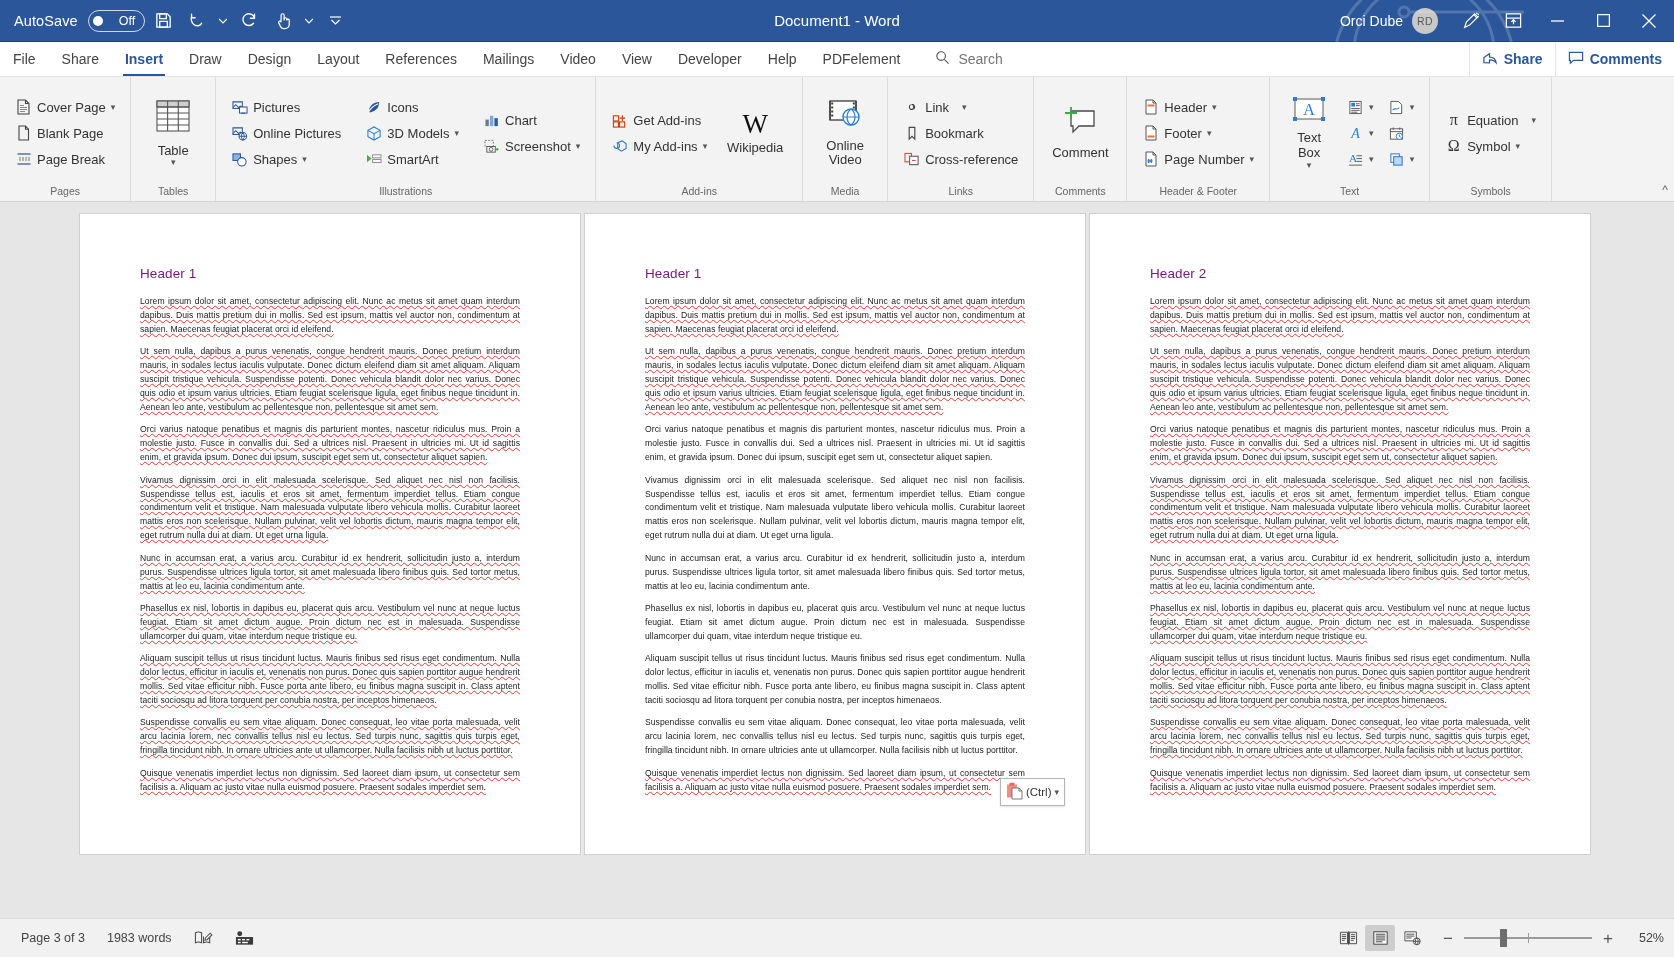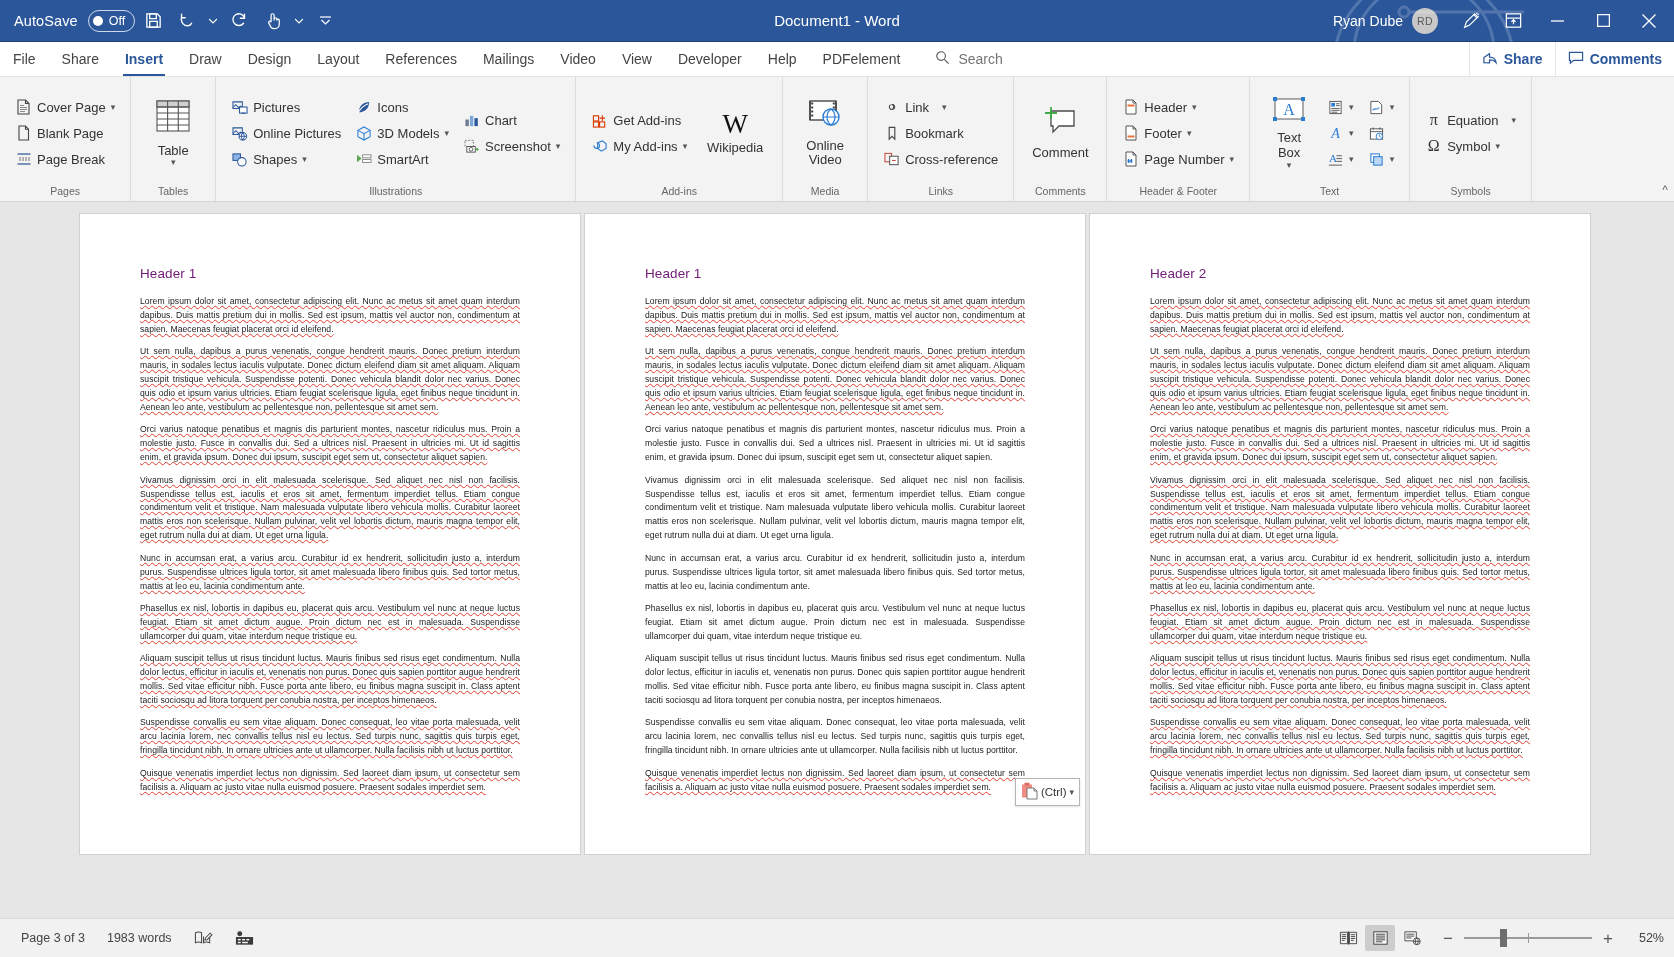--- a/index.html
+++ b/index.html
@@ -12,21 +12,21 @@
 
   
   .titlebar {
     height: 42px; background: #2b579a; color: #fff;
     display: flex; align-items: center; position: relative;
     border-bottom: 1px solid #1f4278;
   }
   .tb-left { display: flex; align-items: center; gap: 2px; padding-left: 14px; }
   .autosave-label { font-size: 14.5px; margin-right: 8px; letter-spacing:.1px;}
   .autosave-toggle {
-    display: flex; align-items: center; gap: 6px;
+    display: flex; align-items: center; gap: 16px;
     border: 1.4px solid #cdd9ea; border-radius: 12px;
     padding: 2px 9px 2px 4px; height: 22px;
   }
   .autosave-knob { width: 10px; height: 10px; border-radius: 50%; background: #fff; }
   .autosave-state { font-size: 12.5px; }
   .qat-btn {
     width: 32px; height: 30px; display: flex; align-items: center; justify-content: center;
     cursor: default; position: relative;
   }
   .qat-btn svg { display:block; }
@@ -208,21 +208,21 @@
       <svg width="13" height="11" viewBox="0 0 13 11" fill="none" stroke="#fff" stroke-width="1.2">
         <path d="M1 2 H12"></path>
           <path d="M2.5 5 L6.5 9 L10.5 5"></path>
       </svg>
     </div>
   </div>
 
   <div class="tb-title">Document1  -  Word</div>
 
   <div class="tb-right">
-    <span class="user-name">Ryan Dube</span>
+    <span class="user-name">Orci Dube</span>
     <span class="avatar">RD</span>
     <div class="tb-icon">
       <svg width="20" height="20" viewBox="0 0 22 22" fill="none" stroke="#fff" stroke-width="1.3">
         <path d="M4 18 L6 12 L15 3 L18.5 6.5 L9.5 15.5 Z"></path>
           <path d="M14 4 L17.5 7.5"></path>
         <path d="M17 2 L18 3.5 M19.5 3 L18.5 4.5 M19.5 6 L18 6.5"></path>
       </svg>
     </div>
     <div class="tb-icon">
       <svg width="19" height="19" viewBox="0 0 20 20" fill="none" stroke="#fff" stroke-width="1.3">
@@ -346,21 +346,21 @@
           </svg>
         </span>
         <span>Table</span>
         <span class="caret">▾</span>
       </div>
     </div>
     <div class="rgroup-label">Tables</div>
   </div>
 
   <div class="rgroup">
-    <div class="rgroup-body" style="gap:4px;">
+    <div class="rgroup-body" style="gap:14px;">
       <div class="col">
         <div class="ritem">
           <span class="glyph">
             <svg width="16" height="15" viewBox="0 0 17 16" fill="none" stroke="#2b579a" stroke-width="1.1">
               <path d="M1 2 H11 V9 H1 Z"></path>
                 <path d="M1 8 L4 5 L7 8 L9 6.5 L11 8.5"></path>
               <rect x="8" y="7.5" width="8" height="6.5" fill="#fff"></rect>
                 <path d="M10 14 H14"></path>
             </svg>
           </span>
@@ -730,21 +730,21 @@
     <div class="doc-p sq">Lorem ipsum dolor sit amet, consectetur adipiscing elit. Nunc ac metus sit amet quam interdum dapibus. Duis mattis pretium dui in mollis. Sed est ipsum, mattis vel auctor non, condimentum at sapien. Maecenas feugiat placerat orci id eleifend.</div>
     <div class="doc-p sq">Ut sem nulla, dapibus a purus venenatis, congue hendrerit mauris. Donec pretium interdum mauris, in sodales lectus iaculis vulputate. Donec dictum eleifend diam sit amet aliquam. Aliquam suscipit tristique vehicula. Suspendisse potenti. Donec vehicula blandit dolor nec varius. Donec quis odio et ipsum varius ultricies. Etiam feugiat scelerisque ligula, eget finibus neque tincidunt in. Aenean leo ante, vestibulum ac pellentesque non, pellentesque sit amet sem.</div>
     <div class="doc-p">Orci varius natoque penatibus et magnis dis parturient montes, nascetur ridiculus mus. Proin a molestie justo. Fusce in convallis dui. Sed a ultrices nisl. Praesent in ultricies mi. Ut id sagittis enim, et gravida ipsum. Donec dui ipsum, suscipit eget sem ut, consectetur aliquet sapien.</div>
     <div class="doc-p">Vivamus dignissim orci in elit malesuada scelerisque. Sed aliquet nec nisl non facilisis. Suspendisse tellus est, iaculis et eros sit amet, fermentum imperdiet tellus. Etiam congue condimentum velit et tristique. Nam malesuada vulputate libero vehicula mollis. Curabitur laoreet mattis eros non scelerisque. Nullam pulvinar, velit vel lobortis dictum, mauris magna tempor elit, eget rutrum nulla dui at diam. Ut eget urna ligula.</div>
     <div class="doc-p">Nunc in accumsan erat, a varius arcu. Curabitur id ex hendrerit, sollicitudin justo a, interdum purus. Suspendisse ultrices ligula tortor, sit amet malesuada libero finibus quis. Sed tortor metus, mattis at leo eu, lacinia condimentum ante.</div>
     <div class="doc-p">Phasellus ex nisl, lobortis in dapibus eu, placerat quis arcu. Vestibulum vel nunc at neque luctus feugiat. Etiam sit amet dictum augue. Proin dictum nec est in malesuada. Suspendisse ullamcorper dui quam, vitae interdum neque tristique eu.</div>
     <div class="doc-p">Aliquam suscipit tellus ut risus tincidunt luctus. Mauris finibus sed risus eget condimentum. Nulla dolor lectus, efficitur in iaculis et, venenatis non purus. Donec quis sapien porttitor augue hendrerit mollis. Sed vitae efficitur nibh. Fusce porta ante libero, eu finibus magna suscipit in. Class aptent taciti sociosqu ad litora torquent per conubia nostra, per inceptos himenaeos.</div>
     <div class="doc-p">Suspendisse convallis eu sem vitae aliquam. Donec consequat, leo vitae porta malesuada, velit arcu lacinia lorem, nec convallis tellus nisl eu lectus. Sed turpis nunc, sagittis quis turpis eget, fringilla tincidunt nibh. In ornare ultricies ante ut ullamcorper. Nulla facilisis nibh ut luctus porttitor.</div>
     <div class="doc-p sq"> Quisque venenatis imperdiet lectus non dignissim. Sed laoreet diam ipsum, ut consectetur sem facilisis a. Aliquam ac justo vitae nulla euismod posuere. Praesent sodales imperdiet sem.</div>
 
-    <div class="paste-opts" style="right:5px; bottom:48px;">
+    <div class="paste-opts" style="right:20px; bottom:48px;">
       <span>
         <svg width="17" height="18" viewBox="0 0 17 18" fill="none">
           <rect x="1" y="2.5" width="10" height="13" fill="#f08c84"></rect>
           <rect x="3.5" y="0.8" width="5" height="2.6" fill="#d86a60"></rect>
           <path d="M6 6 H13 L16 9 V17 H6 Z" fill="#fff" stroke="#6b6b6b" stroke-width="0.9"></path>
           <path d="M13 6 V9 H16" fill="none" stroke="#6b6b6b" stroke-width="0.9"></path>
         </svg>
       </span>
       <span>(Ctrl)</span>
       <span class="caret">▾</span>

